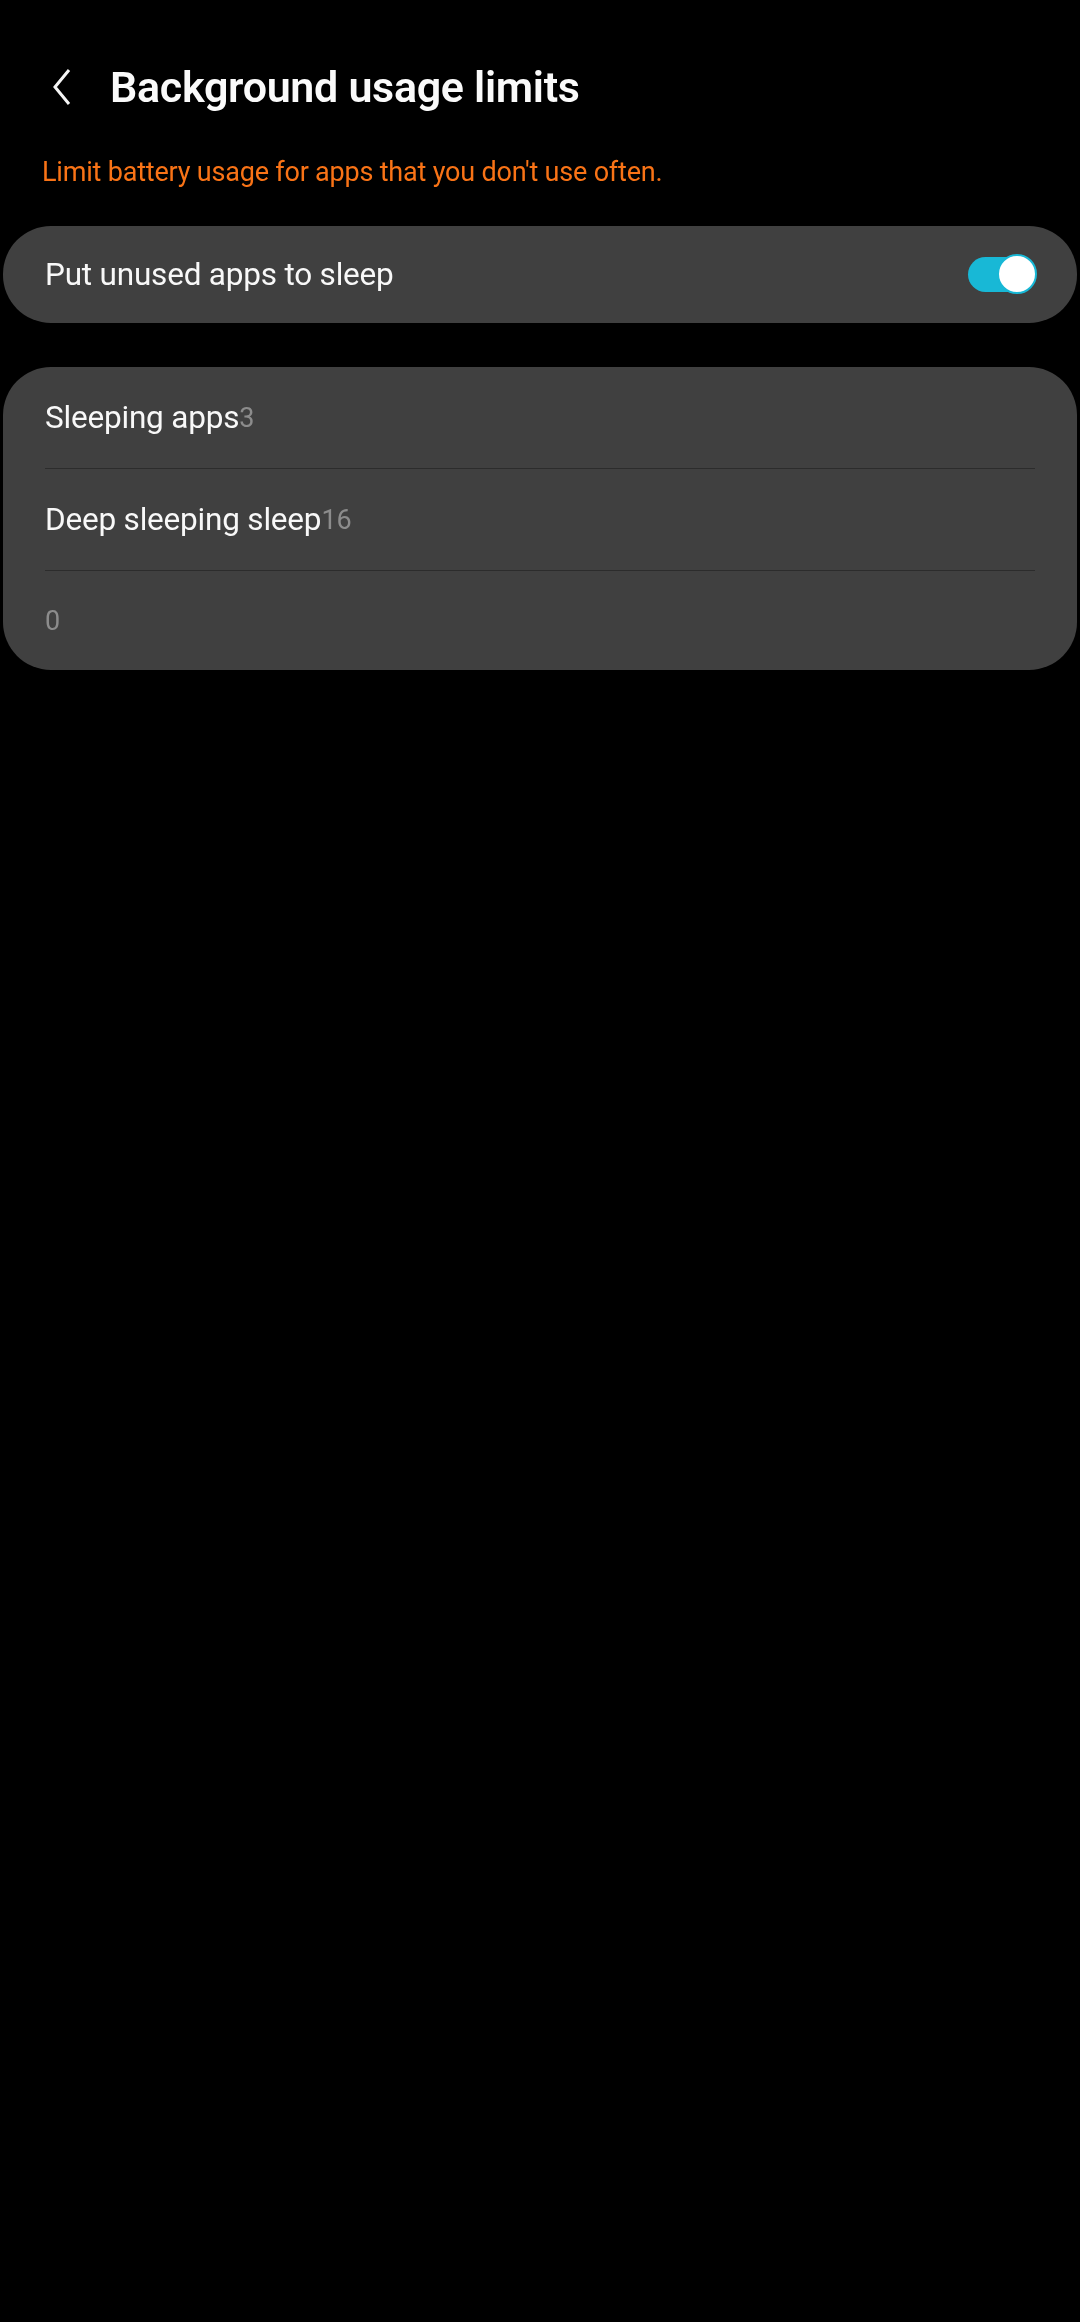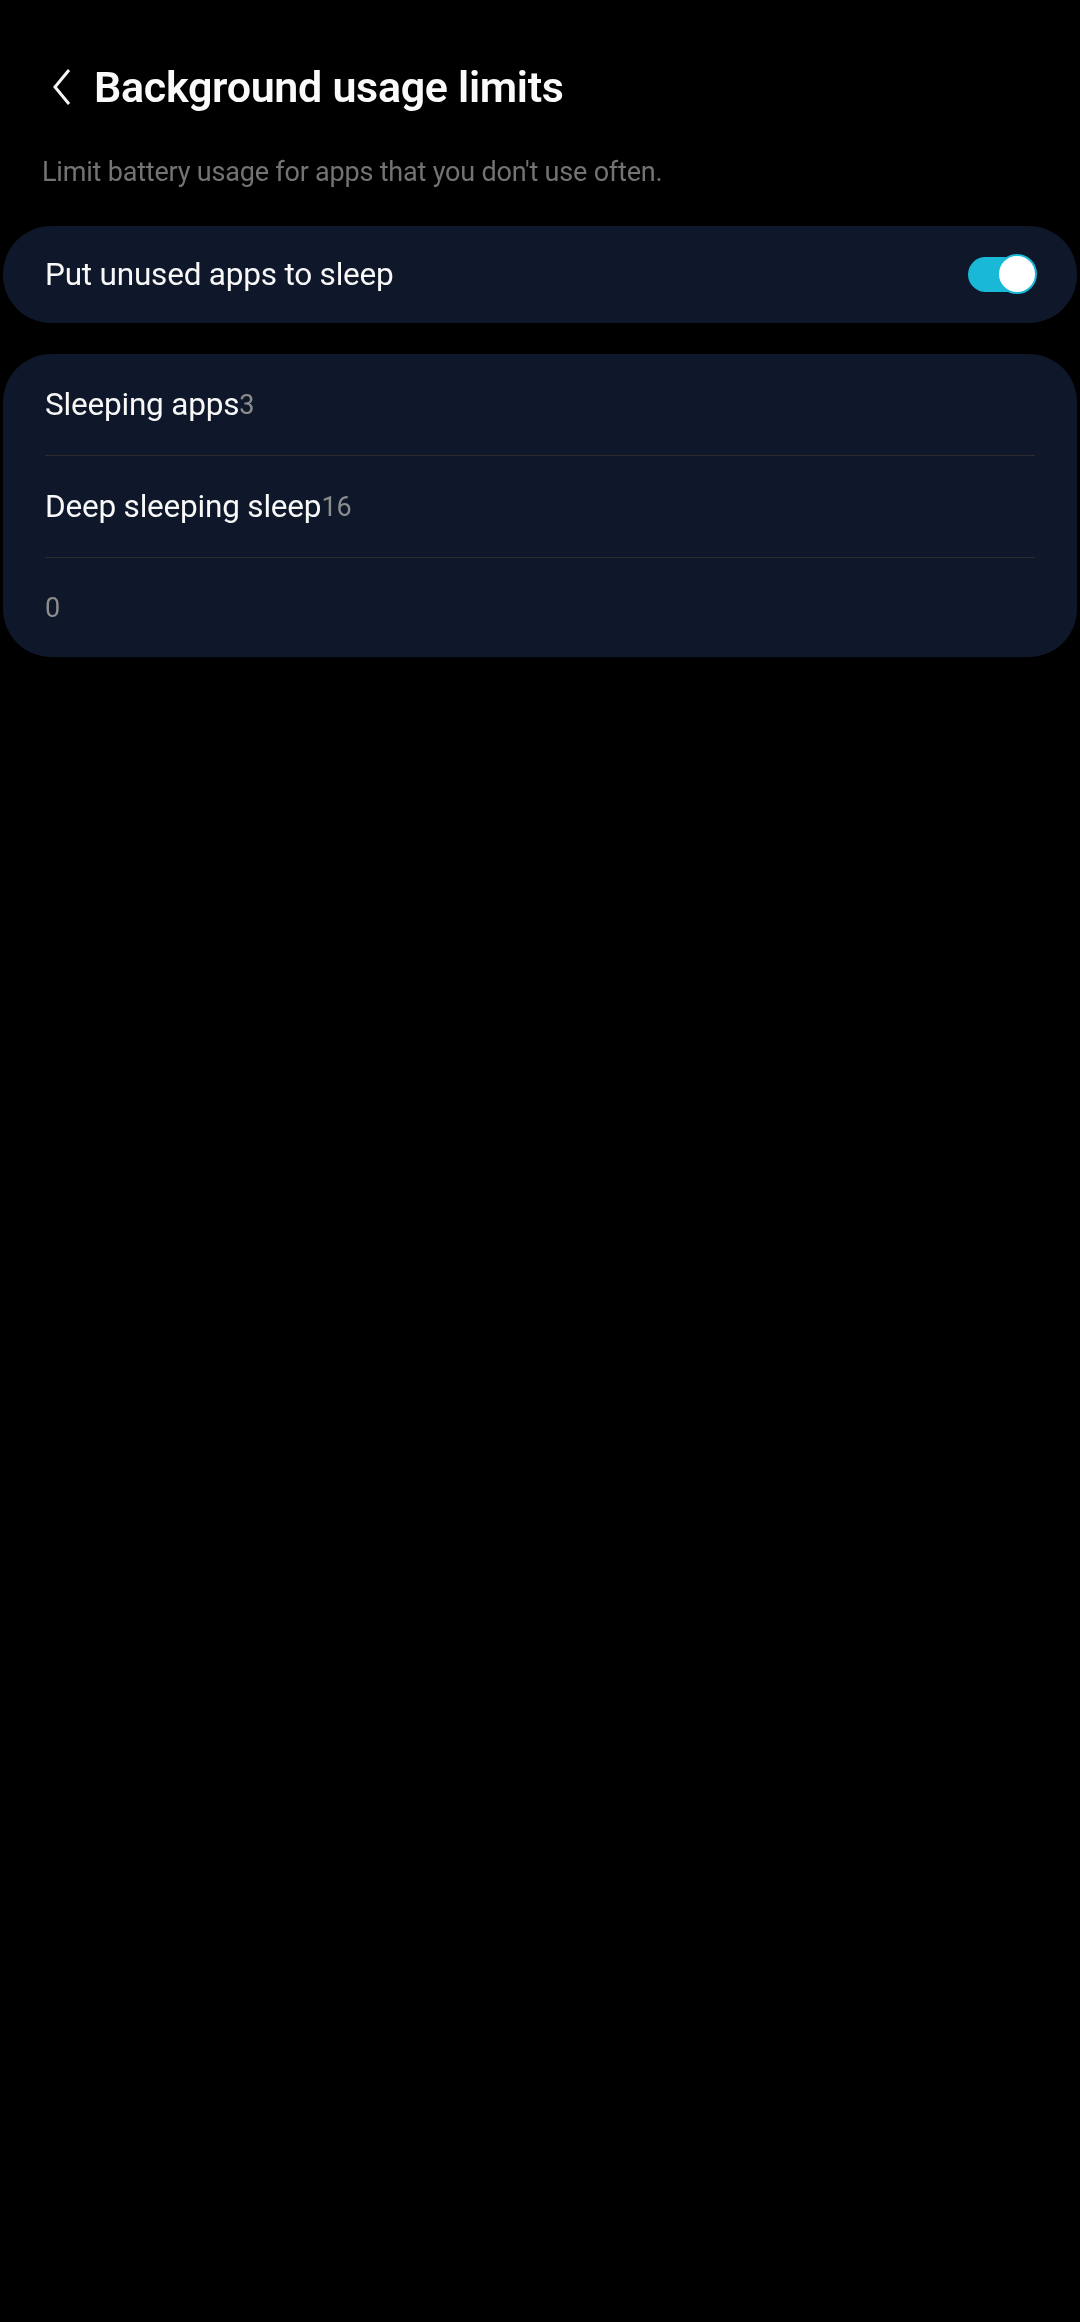--- a/index.html
+++ b/index.html
@@ -12,21 +12,21 @@
       width: 1080px;
       height: 2322px;
       background: #000000;
       font-family: -apple-system, 'Segoe UI', Roboto, sans-serif;
       color: #ffffff;
     }
     .header {
       display: flex;
       align-items: center;
       padding: 62px 40px 30px 44px;
-      gap: 14px;
+      gap: 30px;
     }
     .back-icon {
       width: 36px;
       height: 36px;
       display: flex;
       align-items: center;
       justify-content: center;
     }
     .back-icon svg {
       stroke: #f5f5f5;
@@ -35,27 +35,27 @@
     }
     .page-title {
       font-size: 43px;
       font-weight: 600;
       color: #fafafa;
       letter-spacing: -0.3px;
     }
     .subtitle {
       padding: 14px 42px 38px 42px;
       font-size: 27px;
-      color: #737373;
+      color: #f97316;
       letter-spacing: -0.2px;
     }
     .card {
-      background: #0f172a;
+      background: #404040;
       border-radius: 48px;
-      margin: 0 3px 31px 3px;
+      margin: 0 3px 44px 3px;
     }
     .row {
       display: flex;
       align-items: center;
       padding: 32px 42px 32px 42px;
       min-height: 99px;
     }
     .row-label {
       font-size: 31.5px;
       color: #f8f8f8;

